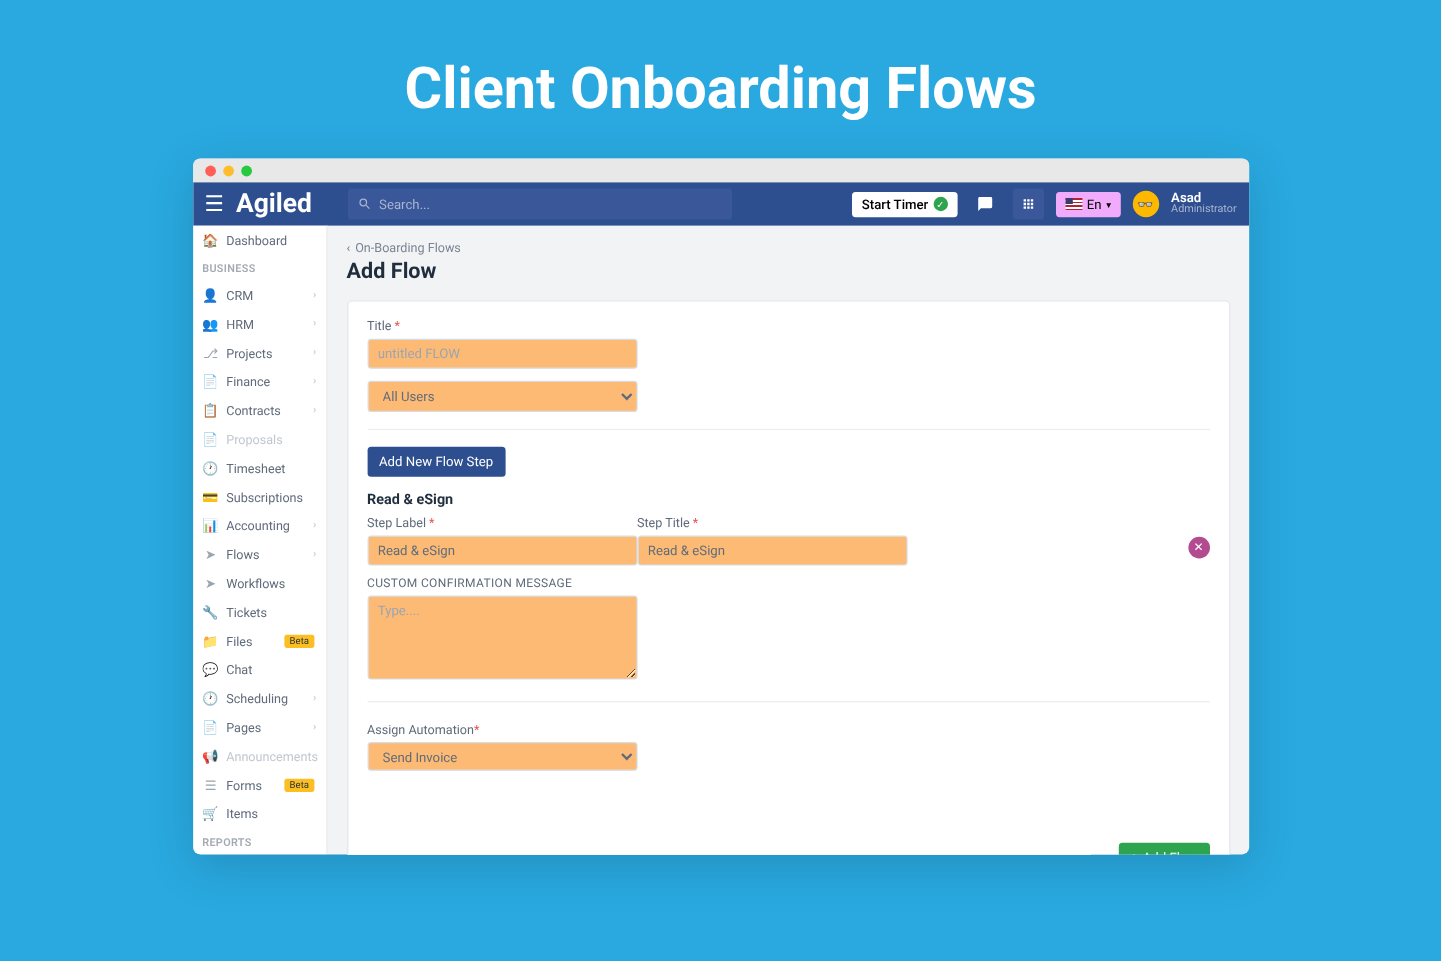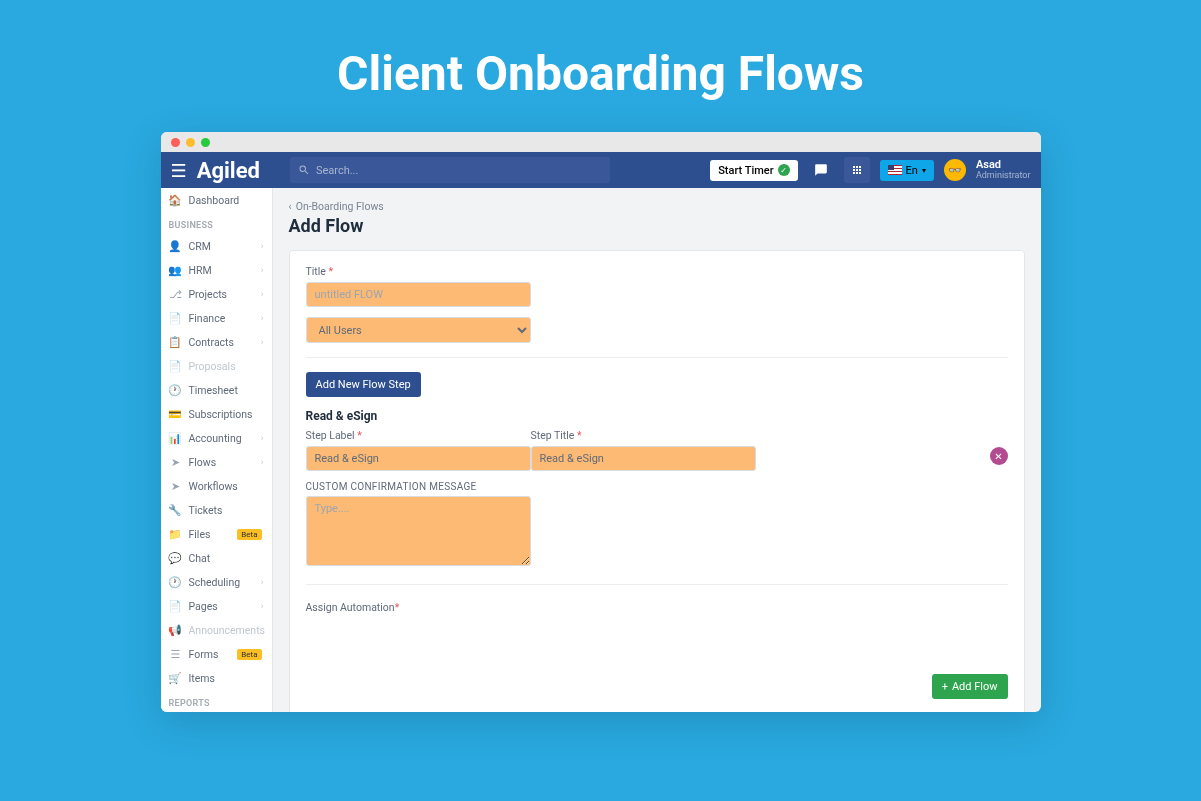--- a/index.html
+++ b/index.html
@@ -16,21 +16,21 @@
 .logo { color: #fff; font-size: 22px; font-weight: 700; margin-right: 20px; }
 .search-wrap { background: #3a5899; height: 26px; border-radius: 3px; display: flex; align-items: center; padding: 0 8px; width: 320px; color: #a8b4d0; font-size: 11px; }
 .search-wrap svg { width: 12px; height: 12px; margin-right: 6px; fill: #a8b4d0; }
 .search-input { background: transparent; border: none; outline: none; color: #fff; font-size: 11px; flex: 1; }
 .search-input::placeholder { color: #a8b4d0; }
 .topbar-spacer { flex: 1; }
 .timer-btn { background: #fff; border: none; border-radius: 3px; padding: 4px 8px; font-size: 11px; font-weight: 500; display: flex; align-items: center; gap: 4px; cursor: pointer; justify-content: center; }
 .timer-btn .check { background: #2ea44f; color: #fff; width: 12px; height: 12px; border-radius: 50%; display: inline-flex; align-items: center; justify-content: center; font-size: 8px; }
 .topbar-icon { width: 26px; height: 26px; border-radius: 3px; display: flex; align-items: center; justify-content: center; cursor: pointer; color: #fff; font-size: 13px; }
 .topbar-icon.solid { background: #3a5899; }
-.lang-btn { background: #0ea5e9; border: none; border-radius: 3px; padding: 4px 8px; font-size: 11px; display: flex; align-items: center; gap: 4px; cursor: pointer; }
+.lang-btn { background: #f0abfc; border: none; border-radius: 3px; padding: 4px 8px; font-size: 11px; display: flex; align-items: center; gap: 4px; cursor: pointer; }
 .flag { width: 14px; height: 10px; background: linear-gradient(to bottom, #b22234 0%, #b22234 15%, #fff 15%, #fff 30%, #b22234 30%, #b22234 45%, #fff 45%, #fff 60%, #b22234 60%, #b22234 75%, #fff 75%, #fff 90%, #b22234 90%); position: relative; }
 .flag::before { content:""; position:absolute; top:0; left:0; width:6px; height:5px; background:#3c3b6e; }
 .avatar { width: 22px; height: 22px; border-radius: 50%; background: #fcb900; display: flex; align-items: center; justify-content: center; font-size: 11px; }
 .user-block { color: #fff; font-size: 10px; line-height: 1.1; }
 .user-block .uname { font-weight: 600; font-size: 11px; }
 .user-block .urole { color: #a8b4d0; font-size: 9px; }
 .body-wrap { flex: 1; display: flex; overflow: hidden; }
 .sidebar { width: 112px; background: #fff; border-right: 1px solid #e4e7ea; display: flex; flex-direction: column; font-size: 10.5px; overflow-y: auto; }
 .sidebar::-webkit-scrollbar { width: 4px; }
 .sidebar::-webkit-scrollbar-thumb { background: #ccc; }
@@ -244,20 +244,23 @@
             <span>✕</span>
           </button>
         </div>
 
         <div class="caps-label">CUSTOM CONFIRMATION MESSAGE</div>
         <textarea class="textarea-input" placeholder="Type...." style=""></textarea>
 
         <hr class="hr">
         <div class="assign-row">
           <label class="field-label"><span>Assign Automation</span><span class="req">*</span></label>
+          <select class="select-input assign-select">
+            <option>Send Invoice</option>
+          </select>
         </div>
 
         <div class="footer-actions">
           <button class="add-flow-btn">
             <span>+</span>
             <span>Add Flow</span>
           </button>
         </div>
       </div>
     </div>

